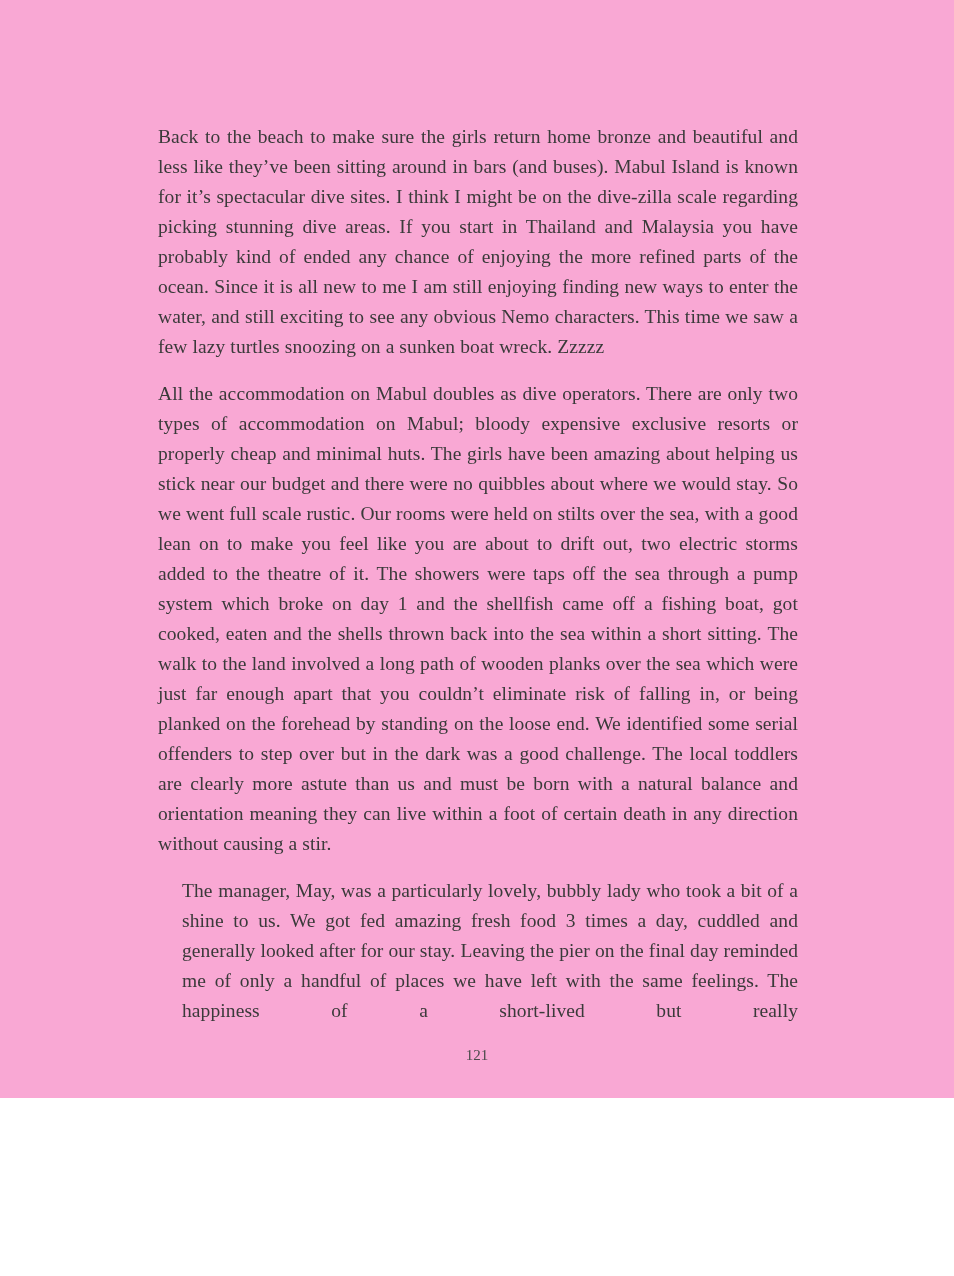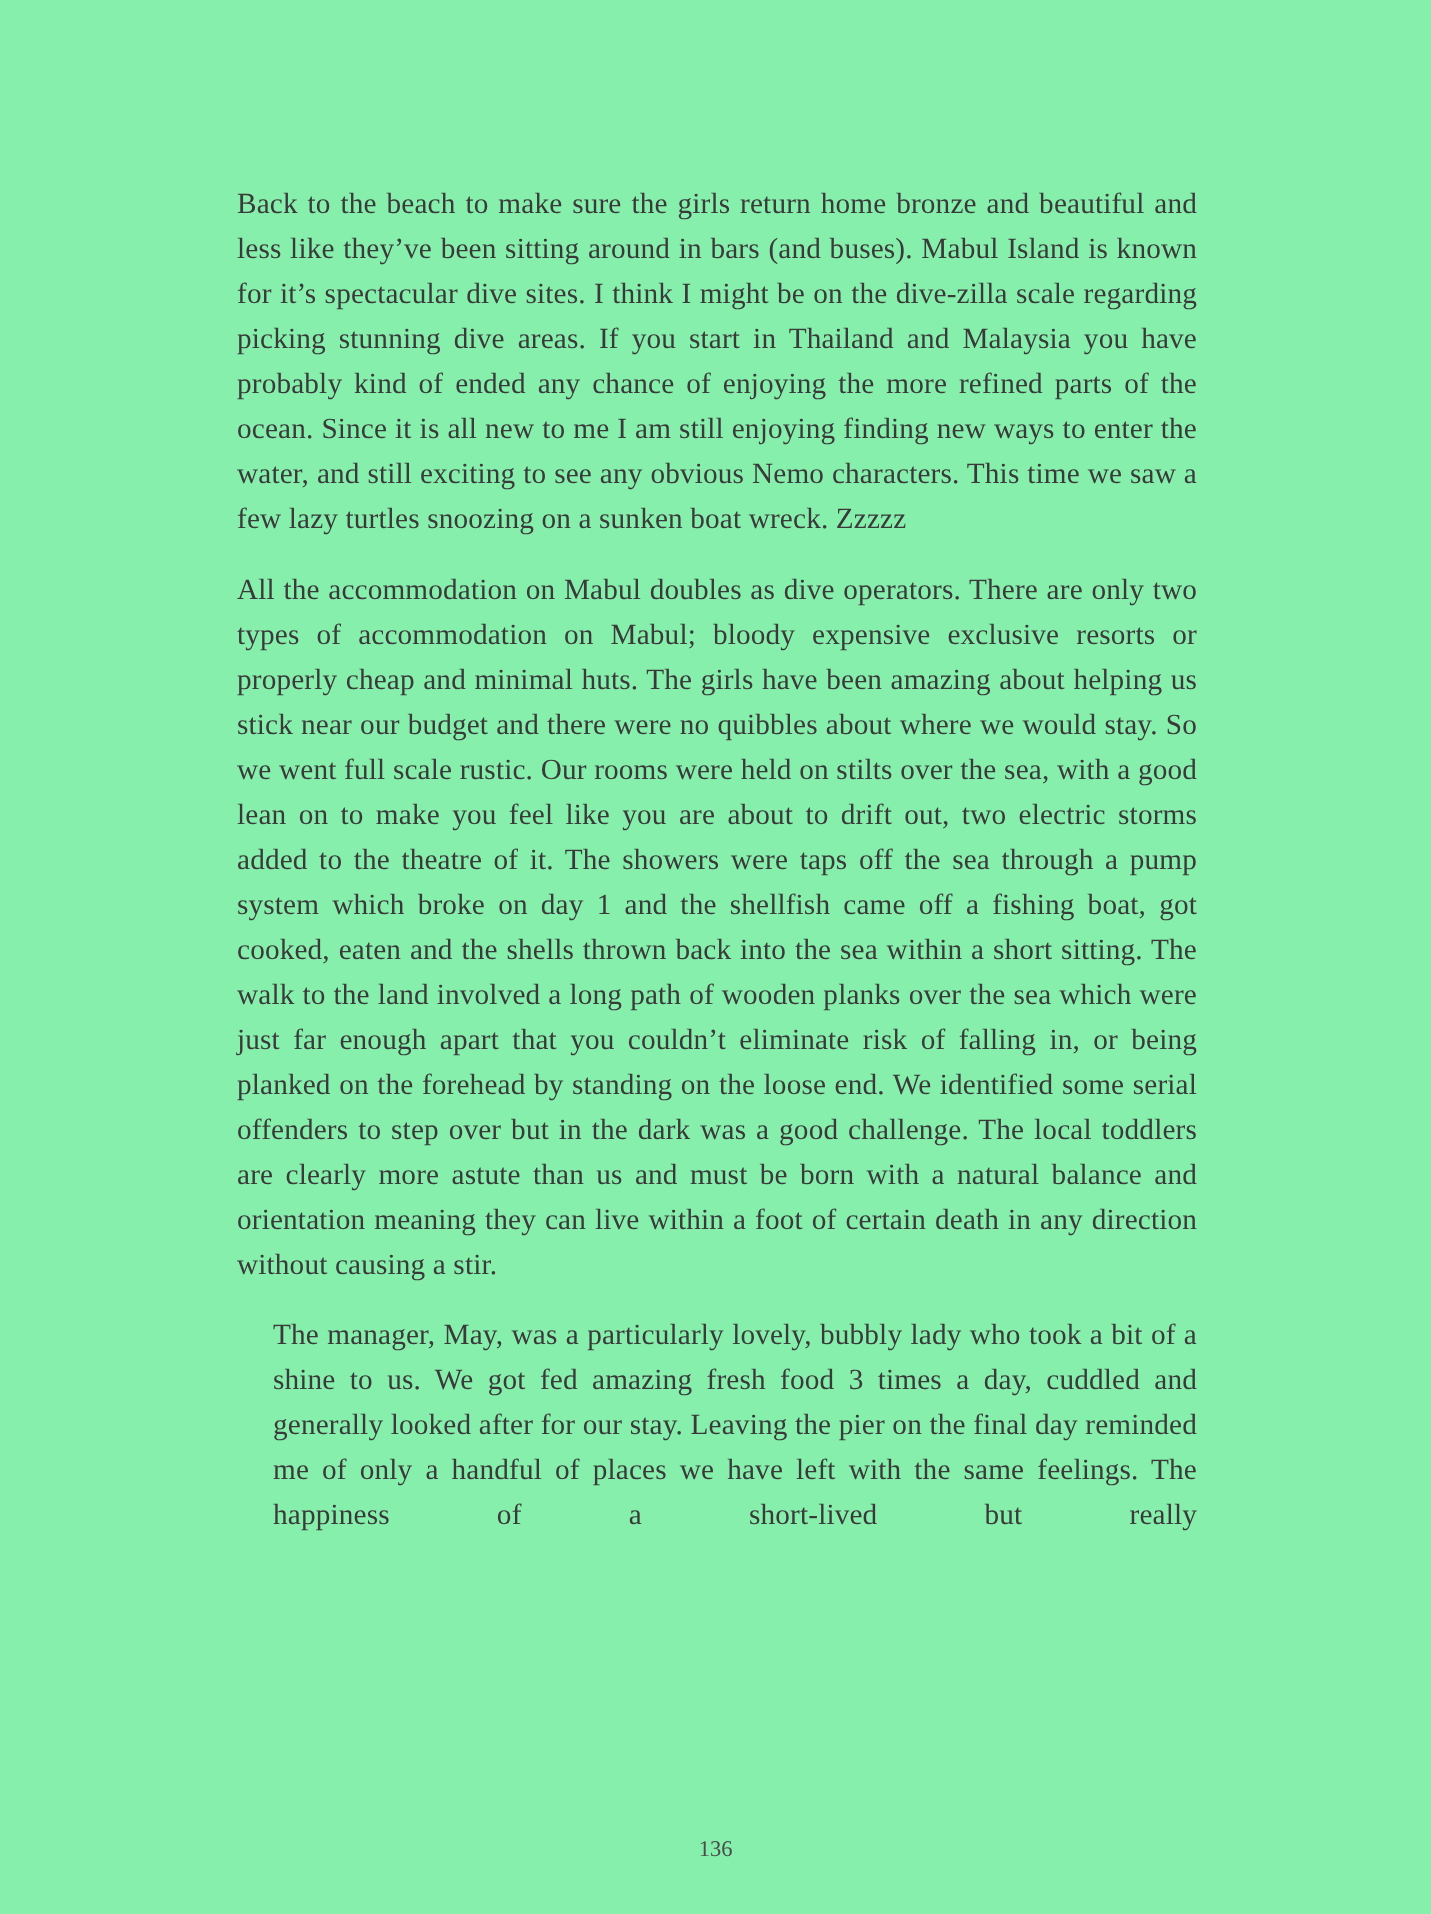--- a/index.html
+++ b/index.html
@@ -3,23 +3,23 @@
 <meta charset="utf-8">
 <style>
   * { margin: 0; padding: 0; box-sizing: border-box; }
   html, body {
     background: #ffffff;
     font-family: "Liberation Serif", "DejaVu Serif", serif;
   }
   .page {
     position: relative;
     width: 954px;
-    height: 1276px;
+    height: 1098px;
     margin: 0 auto;
-    background: #86efac;
+    background: #f9a8d4;
     overflow: hidden;
   }
   .content {
     position: absolute;
     top: 122px;
     left: 158px;
     width: 640px;
     color: #3a3a3a;
     font-size: 19.5px;
     line-height: 30px;
@@ -46,14 +46,14 @@
 </style>
 </head>
 <body>
 
 <div class="page">
   <div class="content">
     <p>Back to the beach to make sure the girls return home bronze and beautiful and less like they’ve been sitting around in bars (and buses). Mabul Island is known for it’s spectacular dive sites. I think I might be on the dive-zilla scale regarding picking stunning dive areas. If you start in Thailand and Malaysia you have probably kind of ended any chance of enjoying the more refined parts of the ocean. Since it is all new to me I am still enjoying finding new ways to enter the water, and still exciting to see any obvious Nemo characters. This time we saw a few lazy turtles snoozing on a sunken boat wreck. Zzzzz</p>
     <p>All the accommodation on Mabul doubles as dive operators. There are only two types of accommodation on Mabul; bloody expensive exclusive resorts or properly cheap and minimal huts. The girls have been amazing about helping us stick near our budget and there were no quibbles about where we would stay. So we went full scale rustic. Our rooms were held on stilts over the sea, with a good lean on to make you feel like you are about to drift out, two electric storms added to the theatre of it. The showers were taps off the sea through a pump system which broke on day 1 and the shellfish came off a fishing boat, got cooked, eaten and the shells thrown back into the sea within a short sitting. The walk to the land involved a long path of wooden planks over the sea which were just far enough apart that you couldn’t eliminate risk of falling in, or being planked on the forehead by standing on the loose end. We identified some serial offenders to step over but in the dark was a good challenge. The local toddlers are clearly more astute than us and must be born with a natural balance and orientation meaning they can live within a foot of certain death in any direction without causing a stir.</p>
     <p class="continues">The manager, May, was a particularly lovely, bubbly lady who took a bit of a shine to us. We got fed amazing fresh food 3 times a day, cuddled and generally looked after for our stay. Leaving the pier on the final day reminded me of only a handful of places we have left with the same feelings. The happiness of a short-lived but really</p>
   </div>
-  <div class="page-number">136</div>
+  <div class="page-number">121</div>
 </div>
 
 </body></html>

